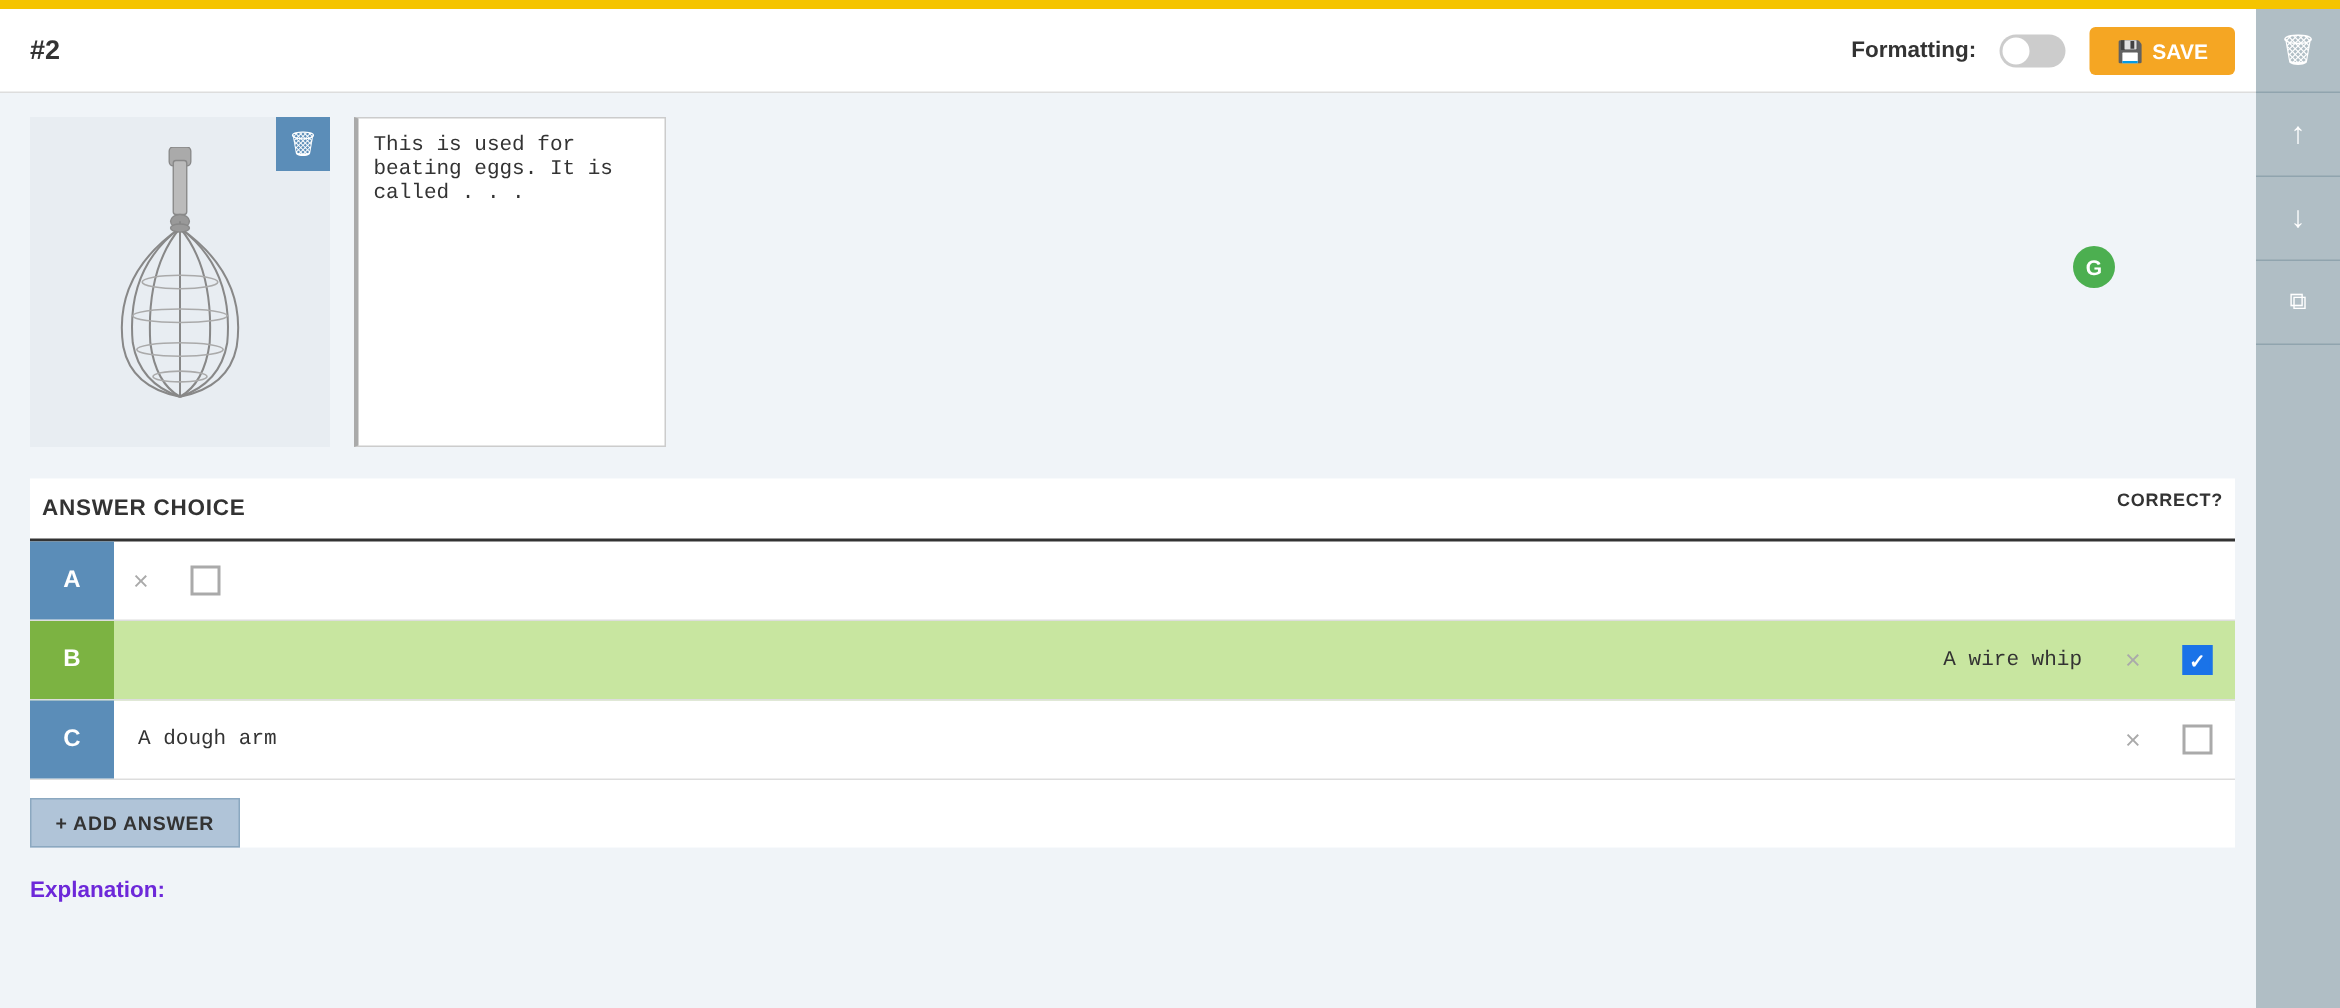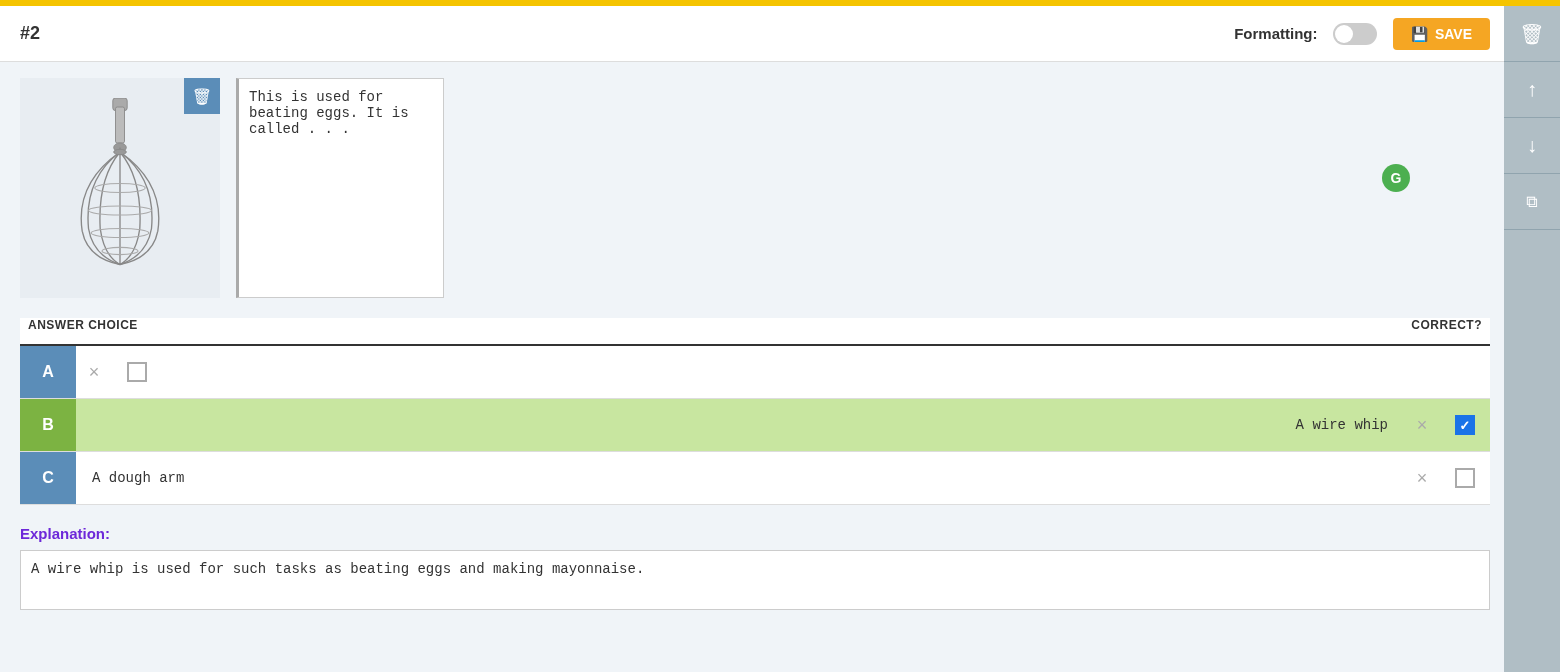--- a/index.html
+++ b/index.html
@@ -180,24 +180,25 @@
 
     .answer-header {
       display: flex;
       justify-content: space-between;
       align-items: center;
       padding: 0 8px 12px 8px;
       border-bottom: 2px solid #333;
     }
 
     .answer-choice-label {
-      font-size: 12px;
+      font-size: 15px;
       font-weight: bold;
       color: #333;
       letter-spacing: 0.5px;
+      margin-top: 11px;
     }
 
     .correct-label {
       font-size: 12px;
       font-weight: bold;
       color: #333;
       letter-spacing: 0.5px;
       margin-left: 18px;
     }
 
@@ -445,20 +446,20 @@
       <div class="answer-letter">C</div>
       <input type="text" class="answer-input" value="A dough arm" style="">
       <button class="delete-answer-btn">
         <span>×</span>
       </button>
       <div class="checkbox-area">
         <div class="custom-checkbox"></div>
       </div>
     </div>
 
+    <button class="add-answer-btn">+ ADD ANSWER</button>
   </div>
 
   <div class="explanation-section">
     <div class="explanation-label">Explanation:</div>
-    <textarea class="explanation-input" style="">A wire whip is used for such tasks as beating eggs and making mayonnaise.</textarea>
   </div>
 
 </div>
 
 </body></html>

